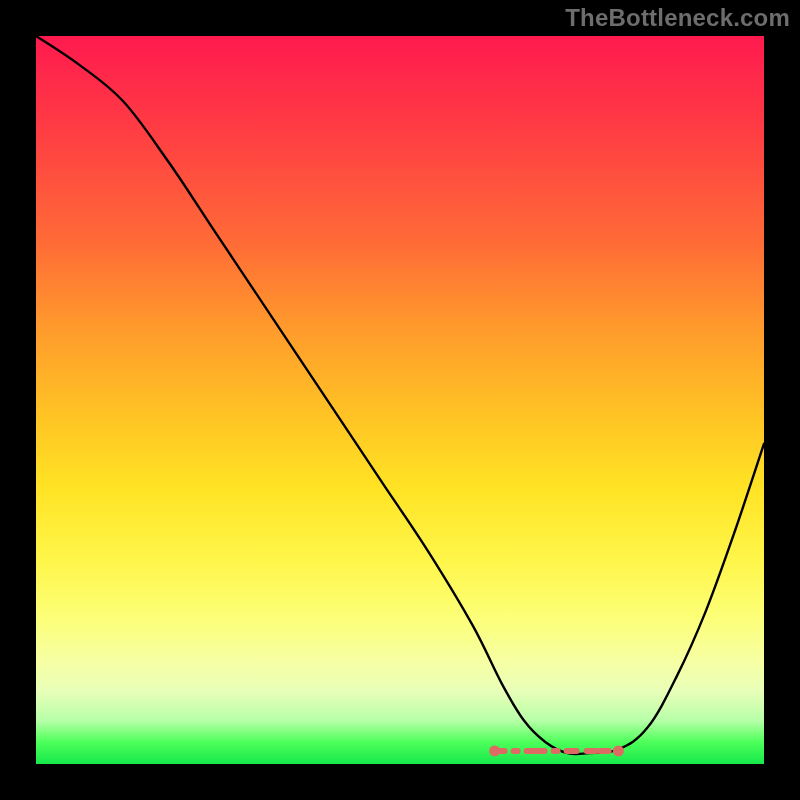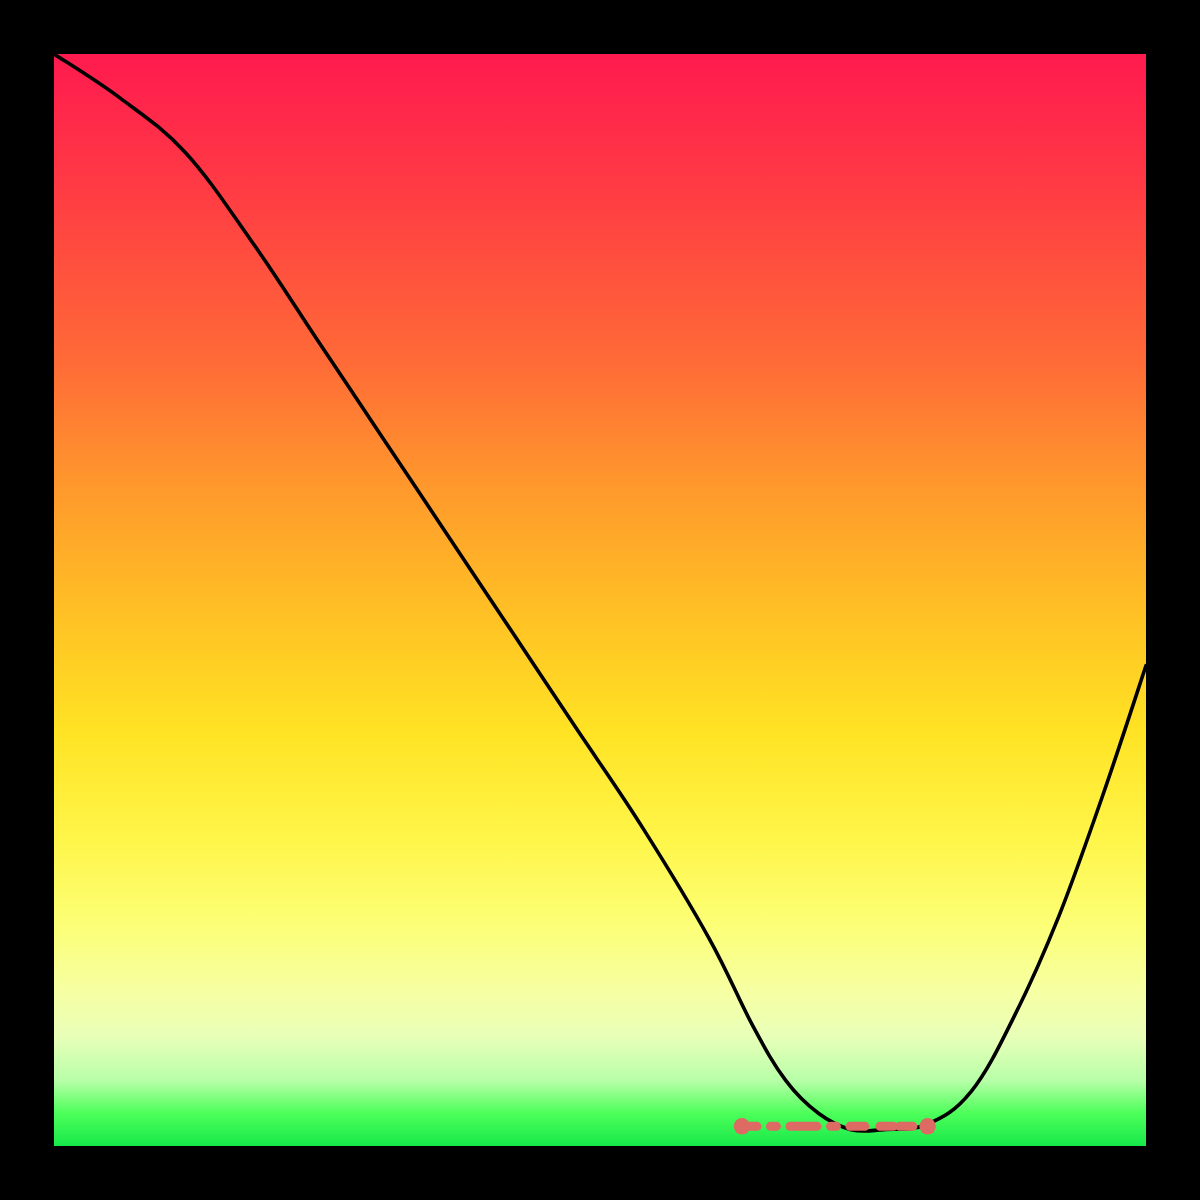--- a/index.html
+++ b/index.html
@@ -53,20 +53,21 @@
     position: absolute;
     inset: 0;
     width: 100%;
     height: 100%;
   }
 </style>
 </head>
 <body>
 
 <div class="frame">
+  <div class="watermark">TheBottleneck.com</div>
 
   <div class="plot">
     <div class="gradient"></div>
     <svg class="curve" viewBox="0 0 728 728" preserveAspectRatio="none">
       <path id="curvePath" fill="none" stroke="#000000" stroke-width="2.4" stroke-linecap="round" stroke-linejoin="round" d="M 0.0 0.0 C 7.9 5.2, 28.0 17.3, 43.7 29.1 C 59.4 40.9, 71.6 48.5, 87.4 65.5 C 103.1 82.6, 115.3 101.5, 131.0 123.8 C 146.8 146.0, 159.0 165.7, 174.7 189.3 C 190.4 212.9, 202.7 231.2, 218.4 254.8 C 234.1 278.4, 246.4 296.7, 262.1 320.3 C 277.8 343.9, 290.0 362.3, 305.8 385.8 C 321.5 409.4, 333.7 427.8, 349.4 451.4 C 365.2 474.9, 377.4 492.0, 393.1 516.9 C 408.8 541.8, 423.7 566.1, 436.8 589.7 C 449.9 613.3, 456.7 630.9, 465.9 647.9 C 475.1 665.0, 479.9 673.8, 487.8 684.3 C 495.6 694.8, 501.7 700.3, 509.6 706.2 C 517.5 712.1, 523.6 715.1, 531.4 717.1 C 539.3 719.0, 544.1 717.7, 553.3 717.1 C 562.5 716.4, 571.9 718.0, 582.4 713.4 C 592.9 708.9, 601.0 704.7, 611.5 691.6 C 622.0 678.5, 630.2 661.6, 640.6 640.6 C 651.1 619.7, 659.3 601.3, 669.8 575.1 C 680.2 548.9, 688.4 525.2, 698.9 495.0 C 709.4 464.9, 722.8 423.4, 728.0 407.7"></path>
       <g id="markerGroup">
           <line x1="458.64" x2="582.4" y1="714.896" y2="714.896" stroke="#dd6a63" stroke-width="6" stroke-linecap="round" stroke-dasharray="10 9 4 9 18 9 4 9 10"></line>
           <circle cx="458.64" cy="714.896" r="5.5" fill="#dd6a63"></circle>
           <circle cx="582.4" cy="714.896" r="5.5" fill="#dd6a63"></circle>
         </g>

